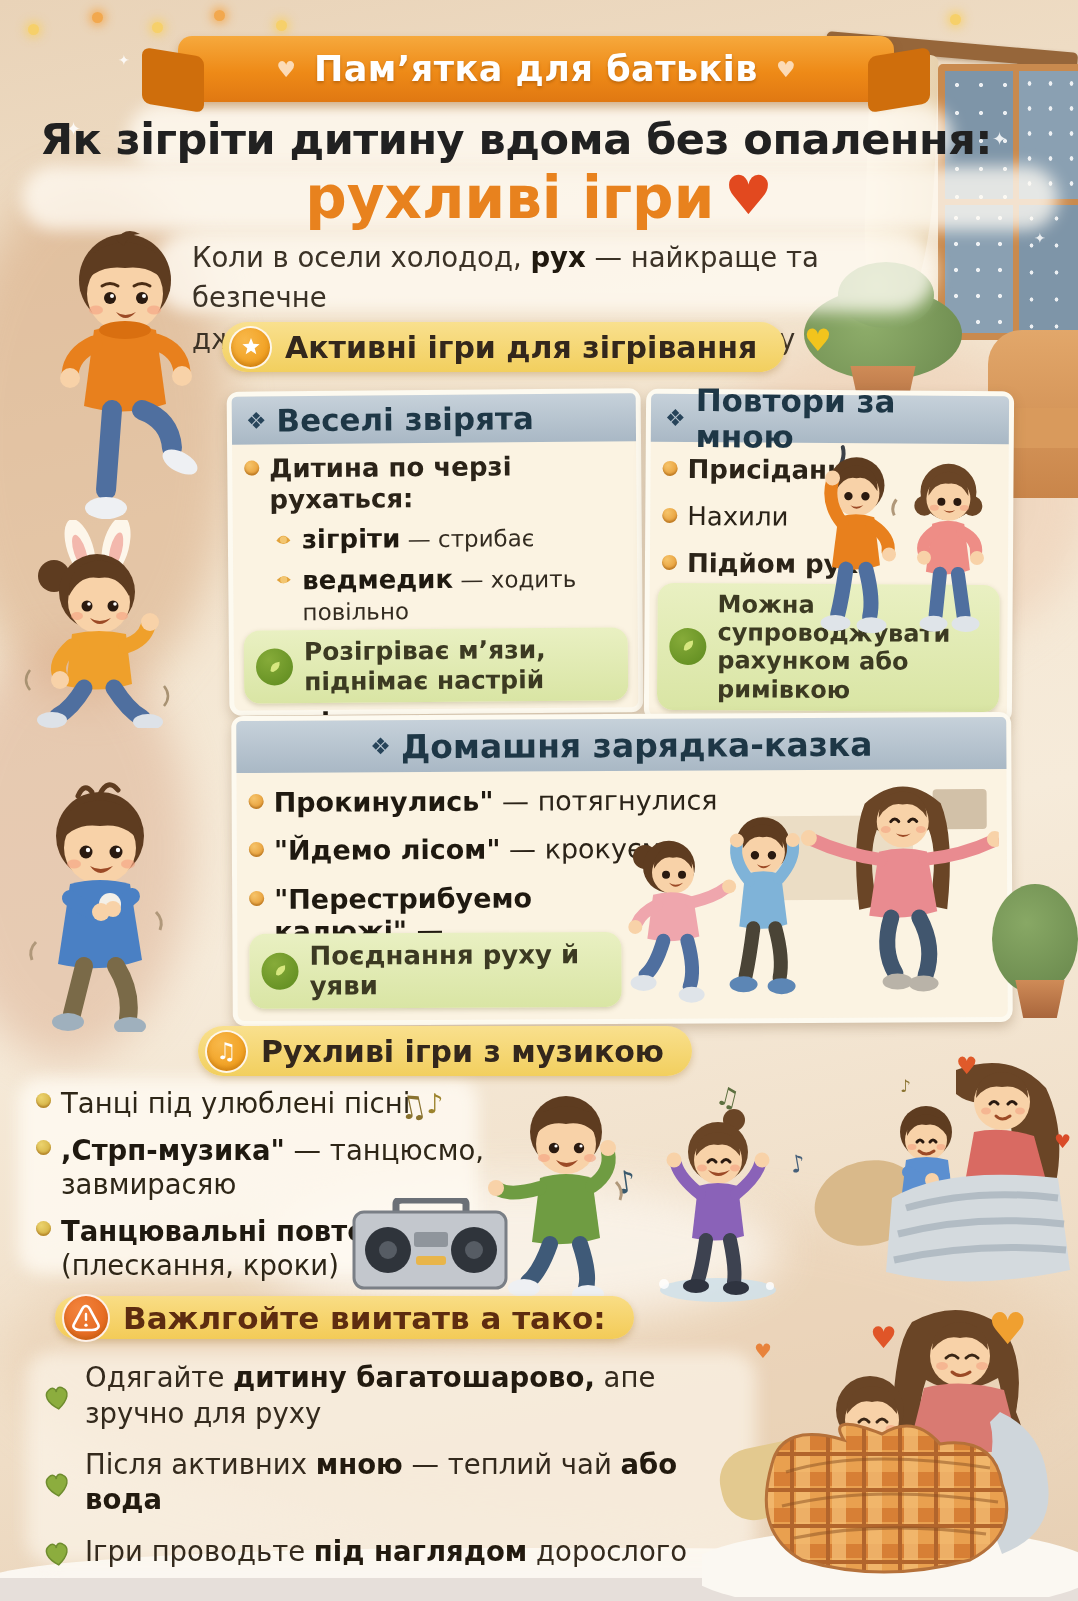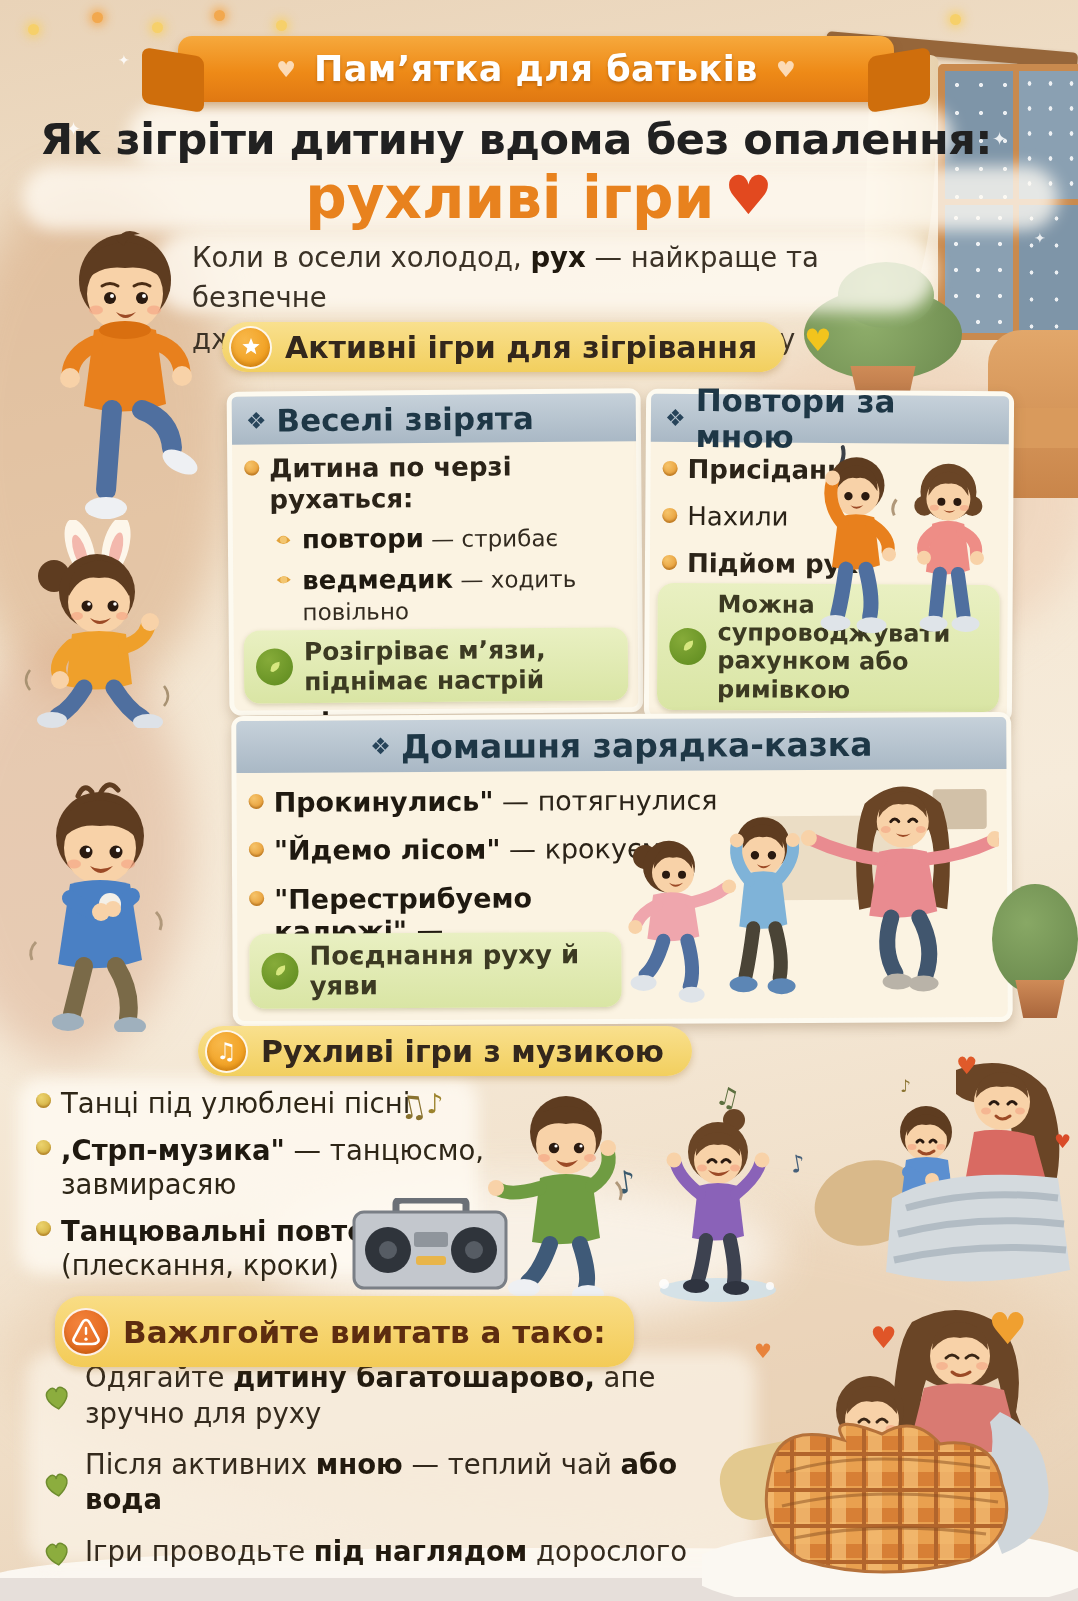--- a/index.html
+++ b/index.html
@@ -36,21 +36,21 @@
 
   
   .pill{position:absolute;display:flex;align-items:center;gap:13px;z-index:4;
     background:linear-gradient(180deg,#f9e08e,#f2cf5e);border-radius:26px;
     padding:0 28px 0 7px;height:50px;box-shadow:0 3px 7px rgba(160,110,30,.3)}
   .pic{width:39px;height:39px;border-radius:50%;flex:none;
     background:radial-gradient(circle at 35% 30%,#f8b84a,#ee9610);
     border:2px solid rgba(255,255,255,.9);display:flex;align-items:center;justify-content:center;
     box-shadow:inset 0 -3px 4px rgba(150,80,0,.35)}
   .plbl{font-size:30px;font-weight:bold;color:#33271c;white-space:nowrap}
-  .pill.warn{background:linear-gradient(180deg,#f9dd85,#f3cb57);height:71px}
+  .pill.warn{background:linear-gradient(180deg,#f9dd85,#f3cb57);height:43px}
   .pill.warn .plbl{color:#5d2c10;font-size:31px}
   .pic.warnic{background:radial-gradient(circle at 35% 30%,#f2833c,#e05f14)}
 
   
   .card{position:absolute;background:#fbf3e2;border:5px solid rgba(253,250,242,.85);
     border-radius:12px;box-shadow:0 5px 12px rgba(120,85,50,.28);z-index:3}
   .card-h{height:48px;background:linear-gradient(180deg,#c6d1da,#a9b8c5);display:flex;
     align-items:center;padding:0 14px;font-size:31px;font-weight:bold;color:#1e3746;
     border-radius:5px 5px 0 0}
   .card-h .dm{color:#27445a;font-size:23px;margin-right:10px}
@@ -163,21 +163,21 @@
     </div>
     <div class="srow">
       <span class="dot"></span>
       <span class="txt" style="font-weight:bold">Дитина по черзі рухаться:</span>
     </div>
     <div class="srow sub2">
       <svg class="paw" width="21" height="21" viewBox="0 0 24 24">
           <path d="M4 14 Q12 3 20 14 Q12 22 4 14 Z" fill="#e2a23a"></path>
           <circle cx="12" cy="13" r="4" fill="#f3c671"></circle>
         </svg>
-      <span class="txt"><b>повтори</b><span class="rest"> — стрибає</span></span>
+      <span class="txt"><b>зігріти</b><span class="rest"> — стрибає</span></span>
     </div>
     <div class="srow sub2">
       <svg class="paw" width="21" height="21" viewBox="0 0 24 24">
           <path d="M4 12 Q12 4 20 12 Q12 20 4 12 Z" fill="#e2a23a"></path>
           <circle cx="12" cy="12" r="4" fill="#f3c671"></circle>
         </svg>
       <span class="txt"><b>ведмедик</b><span class="rest"> — ходить повільно</span></span>
     </div>
     <div class="srow sub2">
       <svg class="paw" width="21" height="21" viewBox="0 0 24 24">

